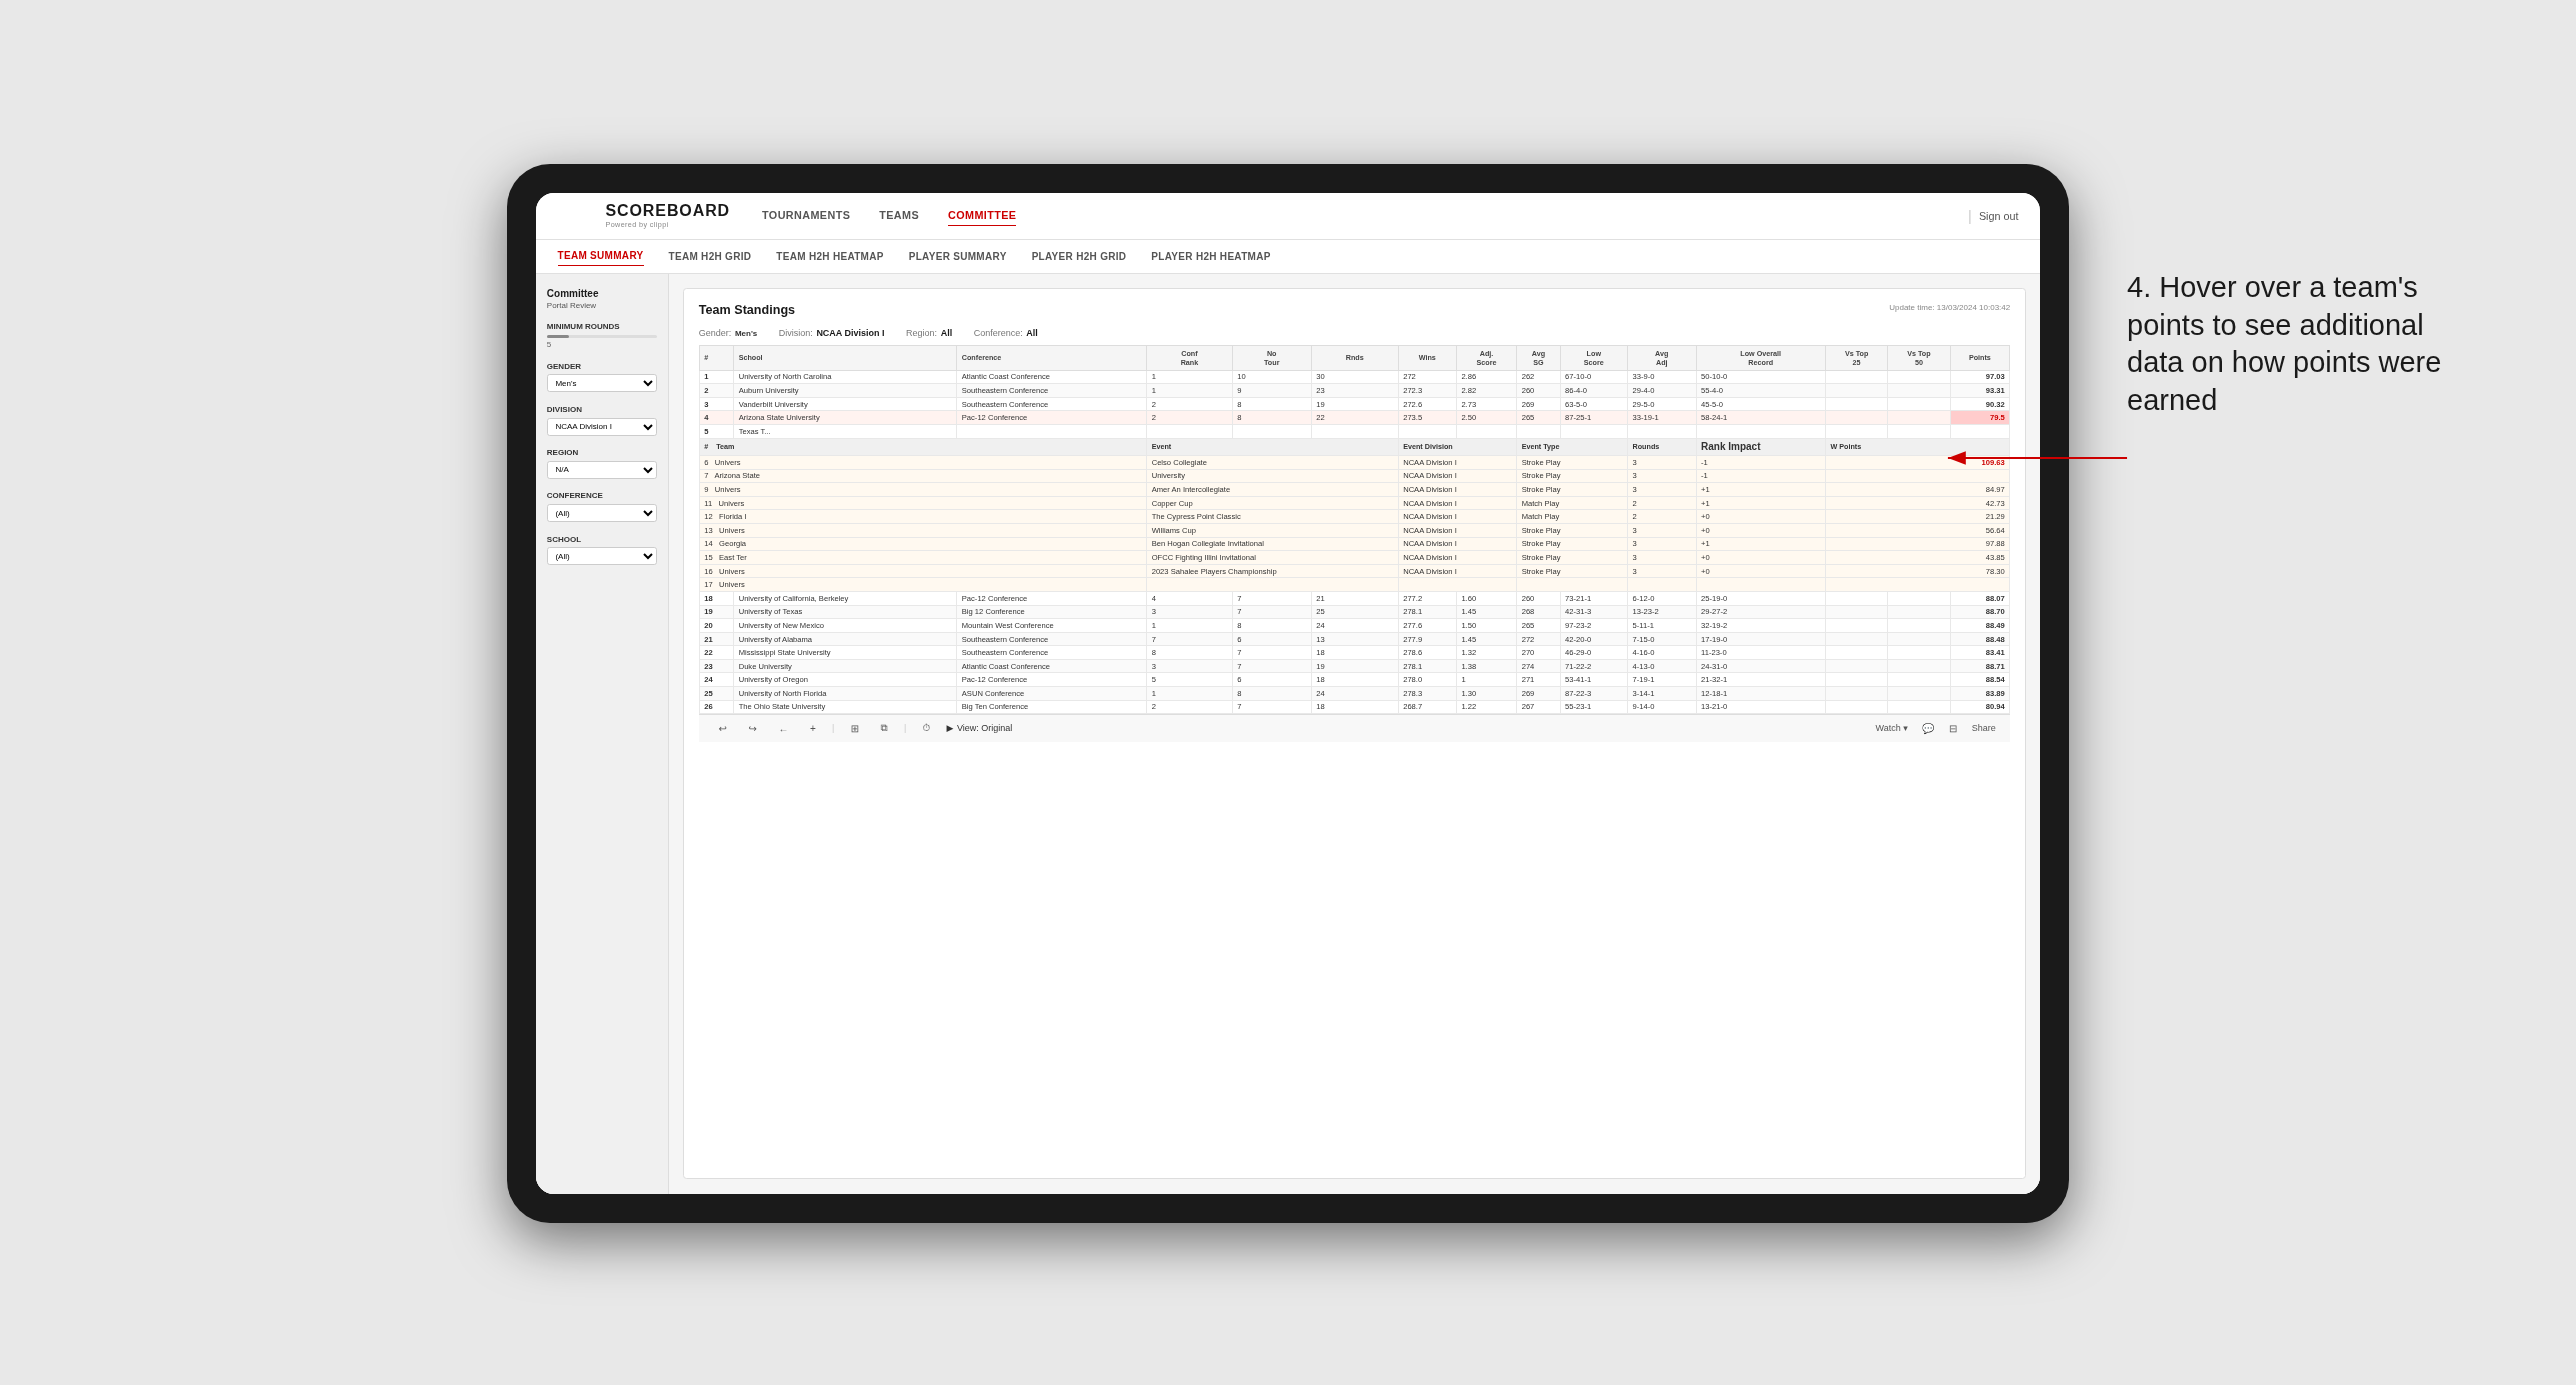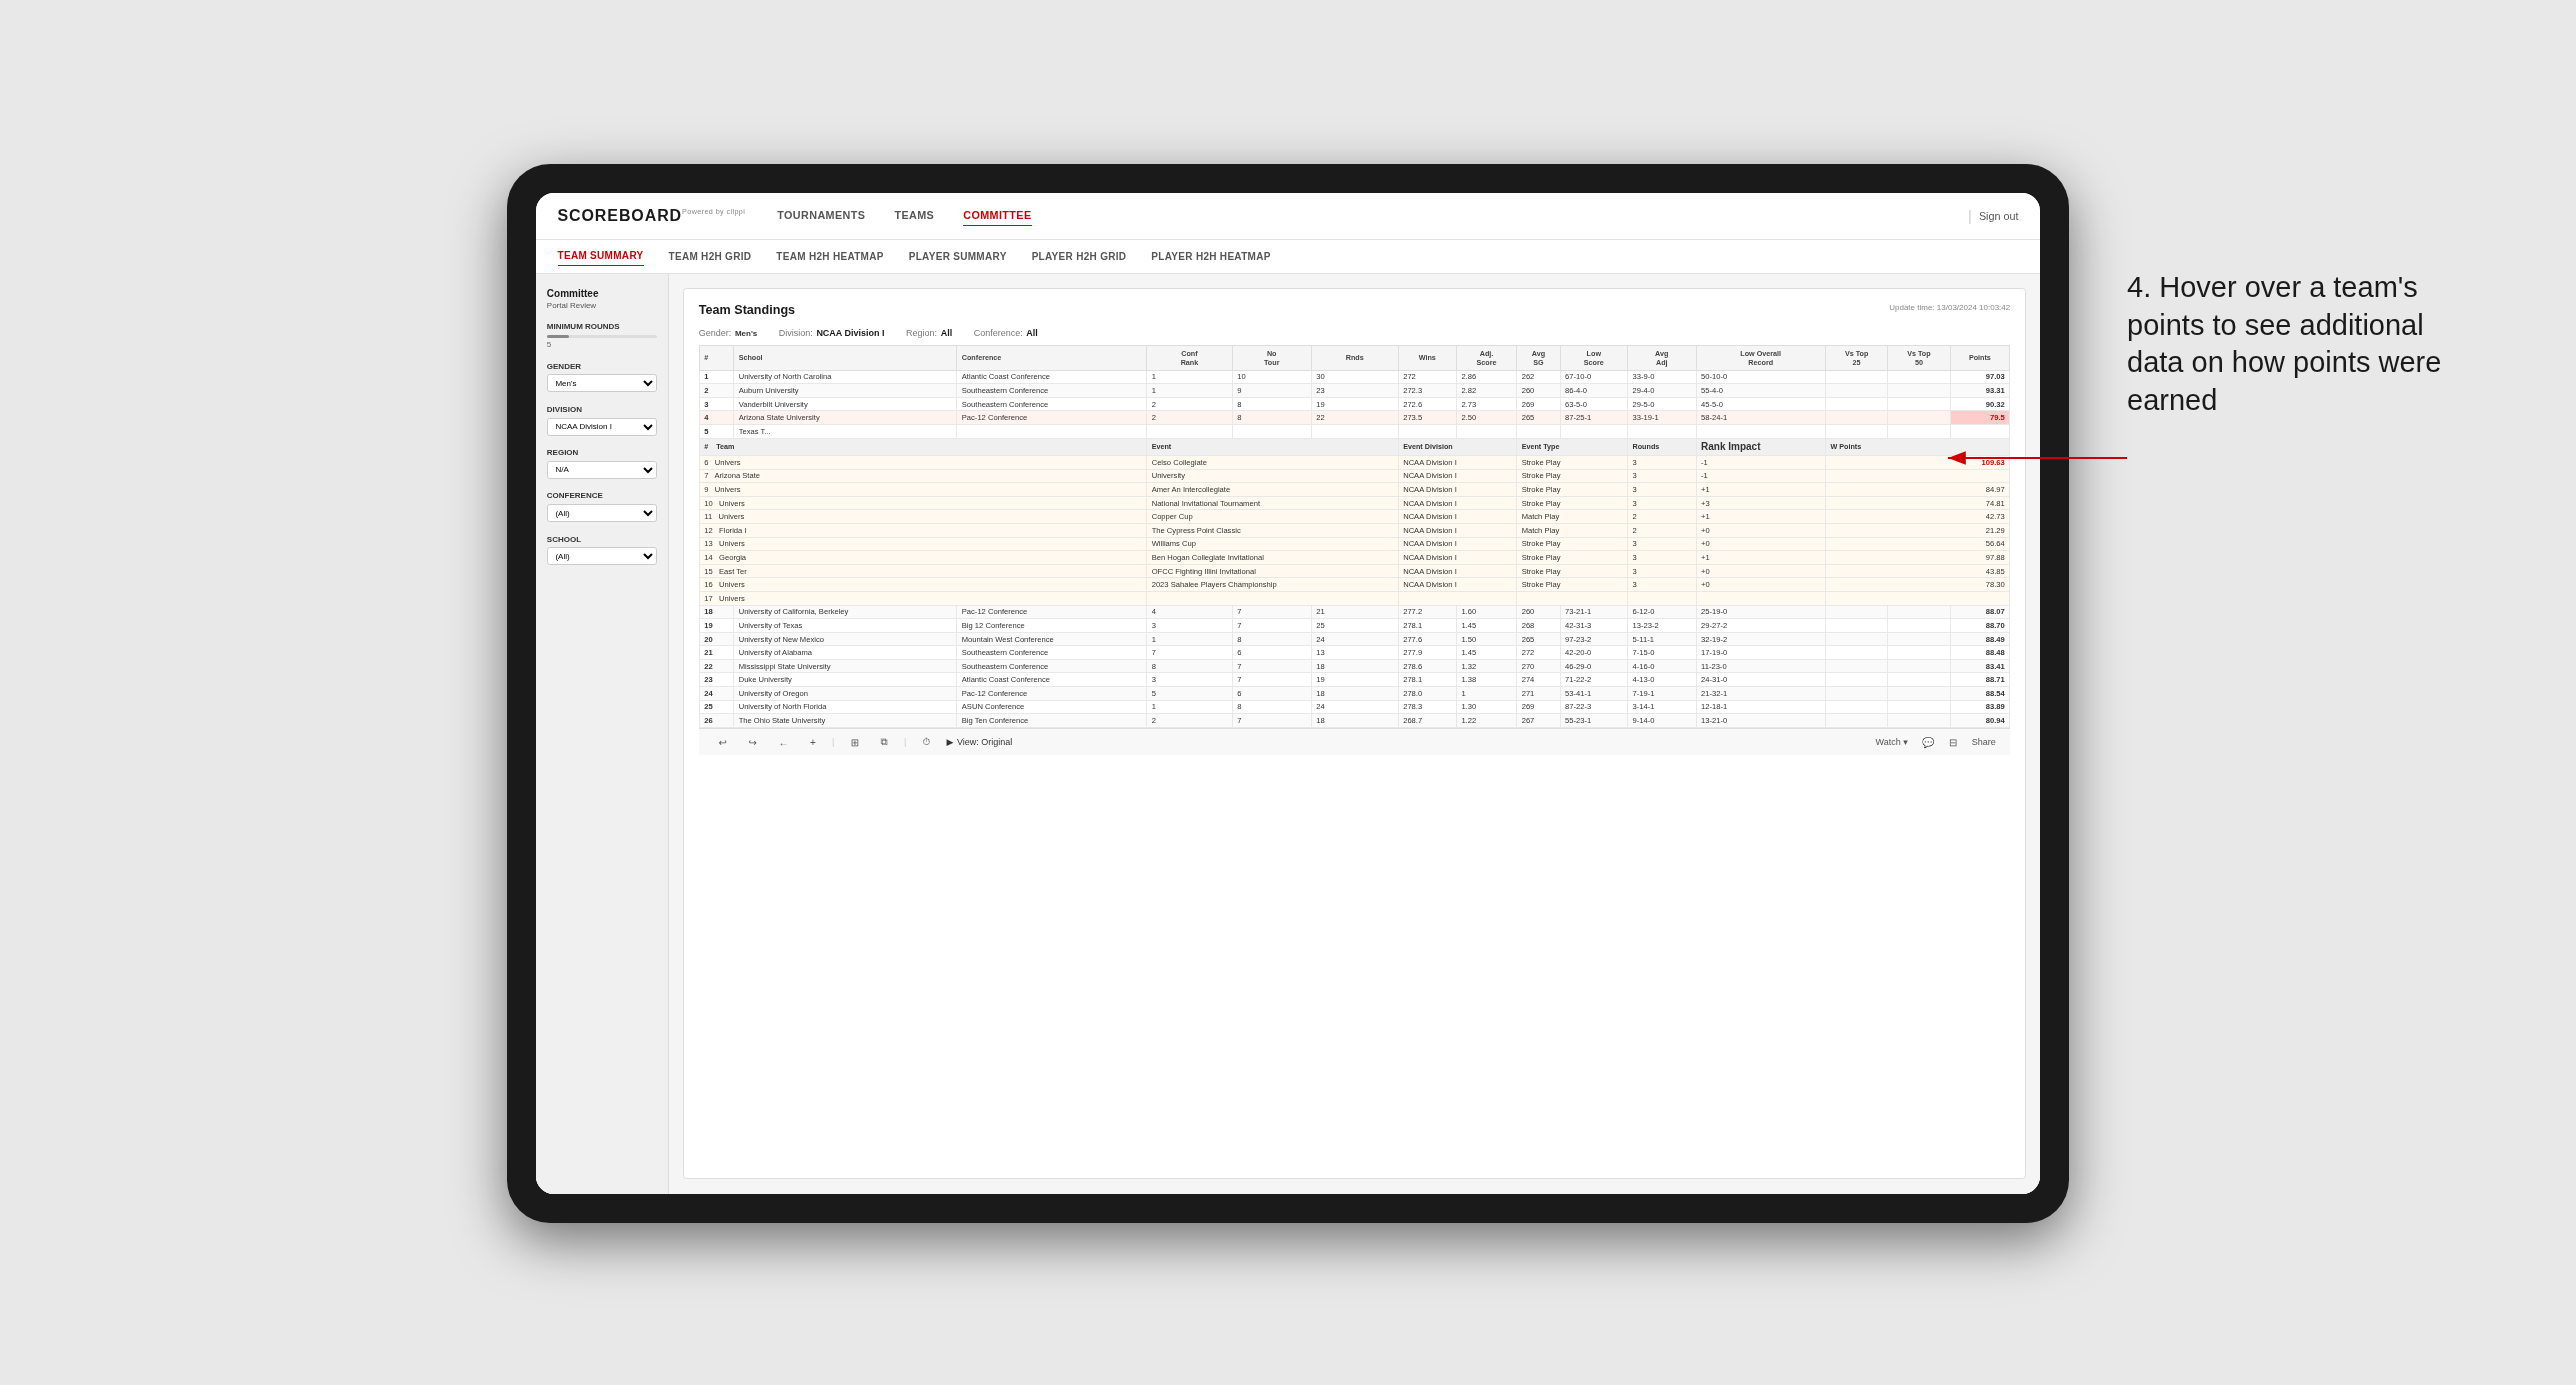--- a/index.html
+++ b/index.html
@@ -39,22 +39,23 @@
       display: flex;
       align-items: center;
       padding: 0 21.5px;
       height: 47px;
       background: #fff;
       border-bottom: 0.9px solid #e0e0e0;
     }
 
     .logo-area {
       display: flex;
-      flex-direction: row;
+      flex-direction: column;
       margin-right: 32px;
+      margin-left: 48px;
     }
 
     .logo-text {
       font-size: 16px;
       font-weight: 900;
       color: #1a1a1a;
       letter-spacing: 0.9px;
     }
 
     .logo-sub {
@@ -620,29 +621,20 @@
                   <td colspan="3"></td>
                 </tr>
                 <tr style="background:#fff9f0;">
                   <td colspan="3">9 &nbsp; Univers</td>
                   <td colspan="3">Amer An Intercollegiate</td>
                   <td colspan="2">NCAA Division I</td>
                   <td colspan="2">Stroke Play</td>
                   <td>3</td>
                   <td>+1</td>
                   <td colspan="3" style="text-align:right;">84.97</td>
-                </tr>
-                <tr style="background:#fff9f0;">
-                  <td colspan="3">10 &nbsp; Univers</td>
-                  <td colspan="3">National Invitational Tournament</td>
-                  <td colspan="2">NCAA Division I</td>
-                  <td colspan="2">Stroke Play</td>
-                  <td>3</td>
-                  <td>+3</td>
-                  <td colspan="3" style="text-align:right;">74.81</td>
                 </tr>
                 <tr style="background:#fff9f0;">
                   <td colspan="3">11 &nbsp; Univers</td>
                   <td colspan="3">Copper Cup</td>
                   <td colspan="2">NCAA Division I</td>
                   <td colspan="2">Match Play</td>
                   <td>2</td>
                   <td>+1</td>
                   <td colspan="3" style="text-align:right;">42.73</td>
                 </tr>

